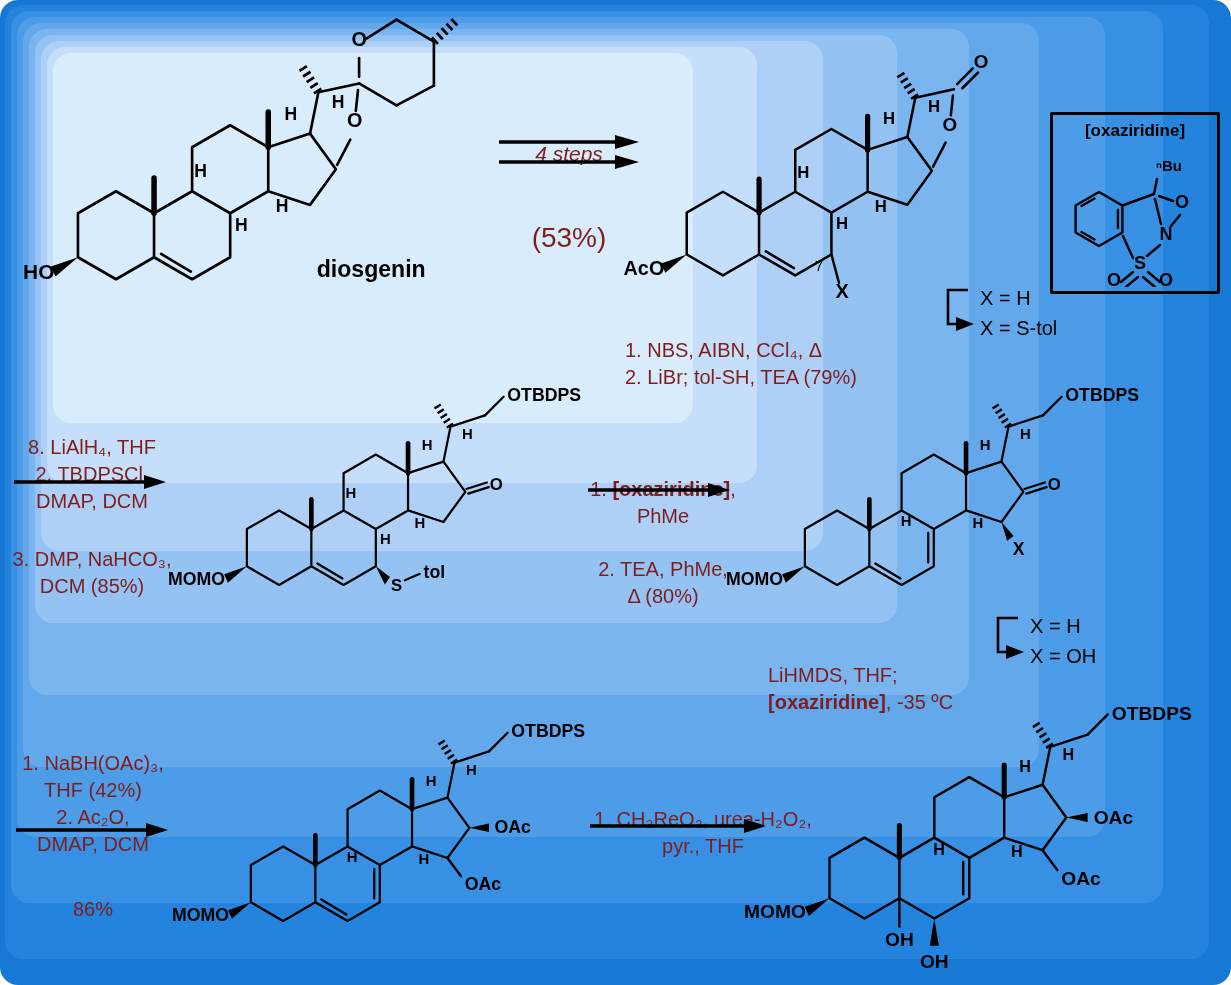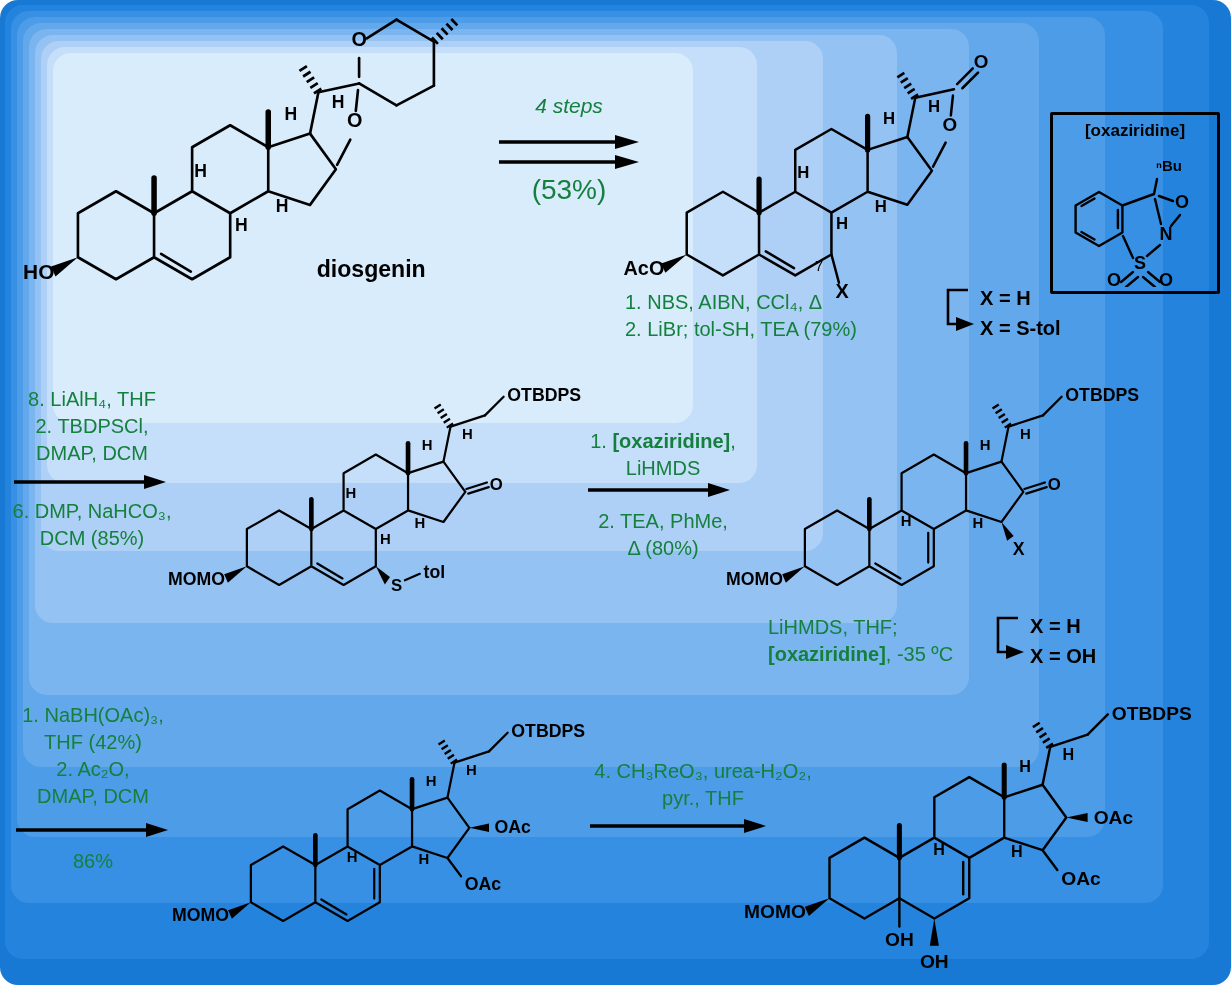--- a/index.html
+++ b/index.html
@@ -11,27 +11,27 @@
   .b2{left:11px;top:11px;right:68px;bottom:82px;background:#3790e3}
   .b3{left:17px;top:17px;right:126px;bottom:148px;background:#4c9ce7}
   .b4{left:23px;top:23px;right:192px;bottom:218px;background:#63a8eb}
   .b5{left:29px;top:29px;right:262px;bottom:290px;background:#7bb5ef}
   .b6{left:35px;top:35px;right:334px;bottom:362px;background:#94c2f3}
   .b7{left:41px;top:41px;right:408px;bottom:434px;background:#aed0f6}
   .b8{left:47px;top:47px;right:474px;bottom:502px;background:#c5def9}
   .b9{left:53px;top:53px;right:538px;bottom:562px;background:#d8ecfc}
   .content{position:absolute;inset:0;}
   .abs{position:absolute;}
-  .cond{position:absolute;font-size:20px;line-height:27px;color:#15803d;}
+  .cond{position:absolute;font-size:20px;line-height:27px;color:#7f1d1d;margin-top:48px;}
   .cond div{white-space:nowrap;}
   .ctr{text-align:center;}
   .rgt{}
   .it{font-style:italic;}
   .bd{font-weight:700;}
-  .xdef{position:absolute;font-size:20px;font-weight:700;color:#000;white-space:nowrap;}
+  .xdef{position:absolute;font-size:20px;font-weight:400;color:#000;white-space:nowrap;}
   
   .bond{stroke:#000;stroke-width:2.4;fill:none;stroke-linejoin:round;stroke-linecap:round;}
   .bbond{stroke:#000;stroke-width:5;fill:none;stroke-linecap:round;}
   .hash{stroke:#000;stroke-width:8;stroke-dasharray:2.5 3.6;fill:none;}
   .wedge{fill:#000;stroke:none;}
   .al{stroke:#000;stroke-width:3.4;}
   .bl{stroke:#000;stroke-width:2.6;fill:none;}
   .ahead{fill:#000;stroke:none;}
   text{fill:#000;}
   .t-atom{font:700 19px "Liberation Sans","DejaVu Sans",sans-serif;}
@@ -190,21 +190,21 @@
     <div class="cond ctr" style="left:12px;top:386px;width:160px">
       <div>8. LiAlH₄, THF</div>
       <div>2. TBDPSCl,</div>
       <div>DMAP, DCM</div>
     </div>
     <svg class="abs" style="left:12px;top:472px" width="156" height="20" viewBox="0 0 156 20">
       <line class="al" x1="2" y1="10" x2="134" y2="10"></line>
       <polygon class="ahead" points="132,3 154,10 132,17"></polygon>
     </svg>
     <div class="cond ctr" style="left:8px;top:498px;width:168px">
-      <div>6. DMP, NaHCO₃,</div>
+      <div>3. DMP, NaHCO₃,</div>
       <div>DCM (85%)</div>
     </div>
 
     <svg class="abs" style="left:158px;top:352px" width="436" height="247" viewBox="0 0 468 265">
       <g>
         <path class="bond" d="M130,170 L164.6,190 L164.6,230 L130,250 L95.4,230 L95.4,190 Z
                  M164.6,190 L199.2,170 L233.8,190 L233.8,230 L199.2,250 L164.6,230
                  M199.2,170 L199.2,130 L233.8,110 L268.4,130 L268.4,170 L233.8,190
                  M268.4,130 L306.4,117.6 L329.9,150 L306.4,182.4 L268.4,170"></path>
         <line class="bond" x1="171" y1="227" x2="198" y2="243"></line>
@@ -233,21 +233,21 @@
       <text class="t-atom" x="285" y="243">tol</text>
       <text class="t-h" x="207" y="157">H</text>
       <text class="t-h" x="244" y="206">H</text>
       <text class="t-h" x="281" y="189">H</text>
       <text class="t-h" x="289" y="105">H</text>
       <text class="t-h" x="332" y="93">H</text>
     </svg>
 
     <div class="cond ctr" style="left:588px;top:428px;width:150px">
       <div><span>1. </span><span class="bd">[oxaziridine]</span><span>,</span></div>
-      <div>LiHMDS</div>
+      <div>PhMe</div>
     </div>
     <svg class="abs" style="left:586px;top:480px" width="146" height="20" viewBox="0 0 146 20">
       <line class="al" x1="2" y1="10" x2="124" y2="10"></line>
       <polygon class="ahead" points="122,3 144,10 122,17"></polygon>
     </svg>
     <div class="cond ctr" style="left:588px;top:508px;width:150px">
       <div>2. TEA, PhMe,</div>
       <div>Δ (80%)</div>
     </div>
 
@@ -333,21 +333,21 @@
       <text class="t-atom" x="375" y="53">OTBDPS</text>
       <text class="t-atom" x="357" y="156">OAc</text>
       <text class="t-atom" x="325" y="217">OAc</text>
       <text class="t-h" x="204" y="187">H</text>
       <text class="t-h" x="281" y="189">H</text>
       <text class="t-h" x="289" y="105">H</text>
       <text class="t-h" x="332" y="93">H</text>
     </svg>
 
     <div class="cond ctr" style="left:588px;top:758px;width:230px">
-      <div>4. CH₃ReO₃, urea-H₂O₂,</div>
+      <div>1. CH₃ReO₃, urea-H₂O₂,</div>
       <div>pyr., THF</div>
     </div>
     <svg class="abs" style="left:588px;top:816px" width="180" height="20" viewBox="0 0 180 20">
       <line class="al" x1="2" y1="10" x2="158" y2="10"></line>
       <polygon class="ahead" points="156,3 178,10 156,17"></polygon>
     </svg>
 
     <svg class="abs" style="left:733px;top:666px" width="480" height="308" viewBox="0 0 475 305">
       <g>
         <path class="bond" d="M130,170 L164.6,190 L164.6,230 L130,250 L95.4,230 L95.4,190 Z

